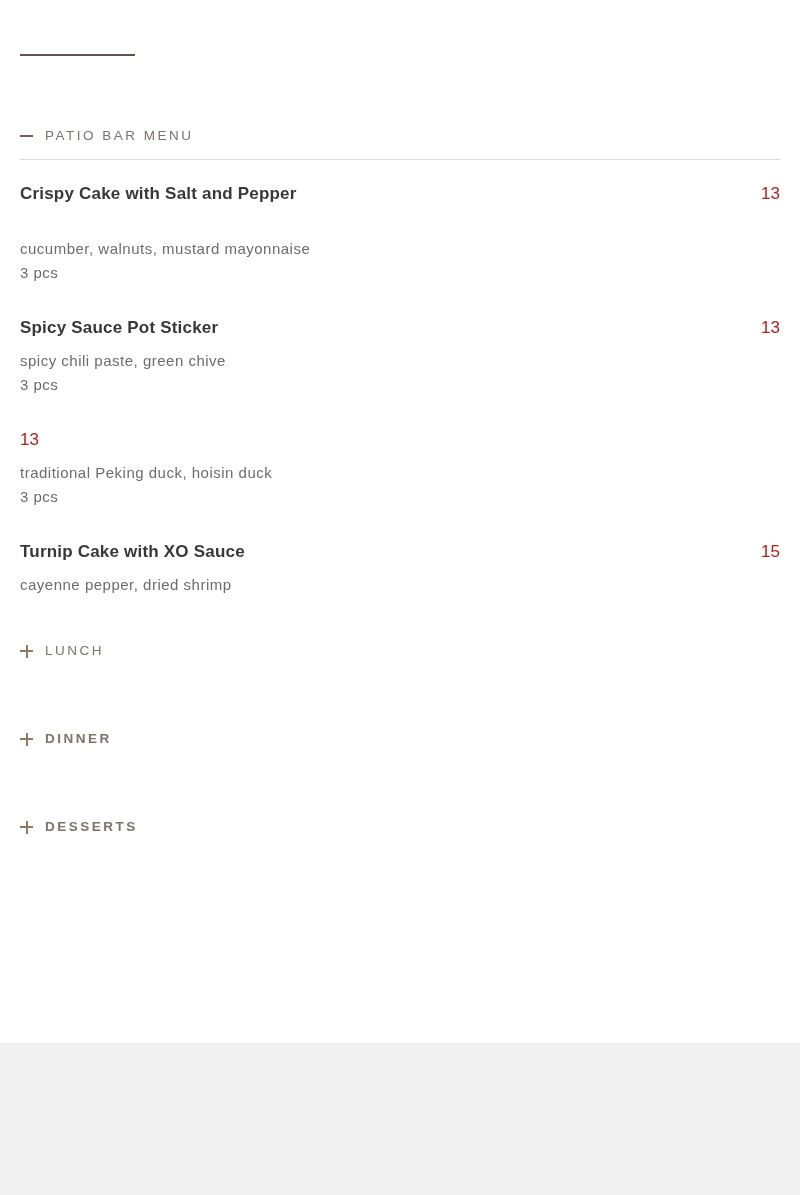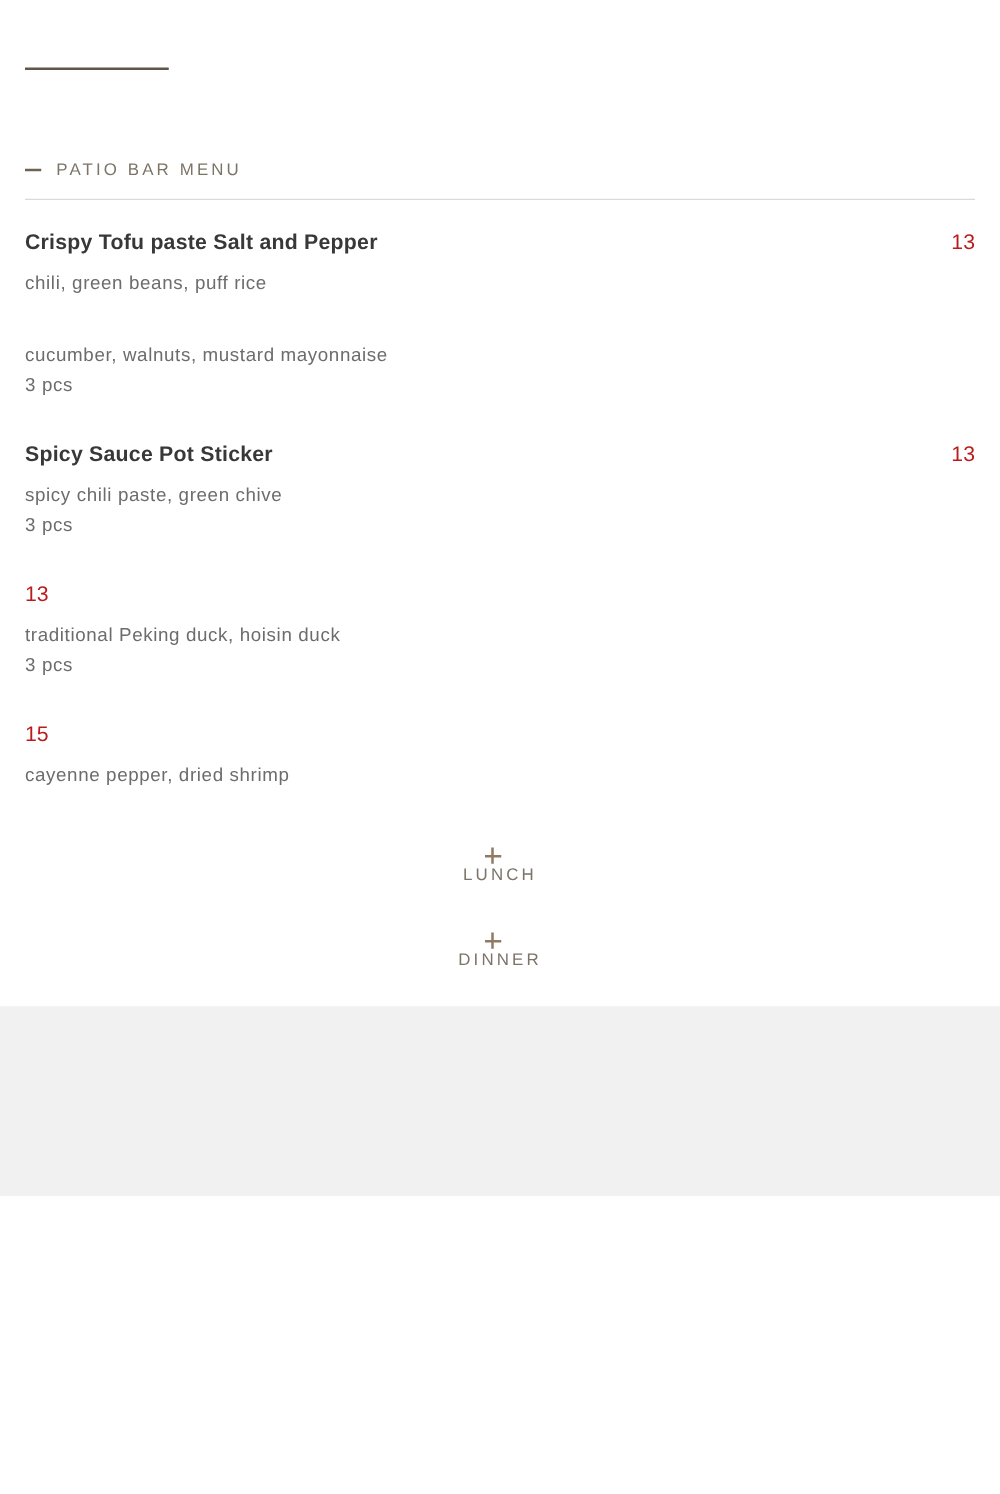--- a/index.html
+++ b/index.html
@@ -1,19 +1,19 @@
 <!DOCTYPE html>
 <html><head>
 <meta charset="utf-8">
 <style>
   * { box-sizing: border-box; }
   html, body { margin: 0; padding: 0; }
   .page {
     width: 800px;
-    height: 957px;
+    height: 1195px;
     background: #ffffff;
     font-family: "Liberation Sans", sans-serif;
     position: relative;
     overflow: hidden;
   }
   .content { padding: 0 20px; }
 
   .top-rule {
     margin-top: 54px;
     width: 115px;
@@ -88,27 +88,26 @@
   .item-desc {
     margin-top: 12px;
     font-size: 15px;
     line-height: 24px;
     color: #6c6c6c;
     letter-spacing: 0.5px;
   }
   .item-desc div { height: 24px; }
 
   .accordion-group { margin-top: 45px; }
-  .accordion-row + .accordion-row { margin-top: 50px; }
+  .accordion-row + .accordion-row { margin-top: 70px; font-weight: bold; }
   .accordion-row {
     display: flex;
     align-items: center;
     height: 18px;
     cursor: pointer;
-    flex-direction: column;
   }
 
   .page-footer {
     position: absolute;
     left: 0;
     bottom: 0;
     width: 800px;
     height: 152px;
     background: #f1f1f1;
   }
@@ -124,25 +123,22 @@
     <div class="section-toggle">
       <span class="minus-icon"></span>
       <span class="toggle-label">PATIO BAR MENU</span>
     </div>
     <hr class="rule-full">
 
     <div class="menu-items">
 
       <div class="menu-item">
         <div class="item-head">
-          <span class="item-name">Crispy Tofu paste Salt and Pepper</span>
+          <span class="item-name">Crispy Cake with Salt and Pepper</span>
           <span class="item-price">13</span>
-        </div>
-        <div class="item-desc">
-          <div>chili, green beans, puff rice</div>
         </div>
       </div>
 
       <div class="menu-item">
         <div class="item-desc">
           <div>cucumber, walnuts, mustard mayonnaise</div>
           <div>3 pcs</div>
         </div>
       </div>
 
@@ -162,20 +158,21 @@
           <span class="item-price">13</span>
         </div>
         <div class="item-desc">
           <div>traditional Peking duck, hoisin duck</div>
           <div>3 pcs</div>
         </div>
       </div>
 
       <div class="menu-item">
         <div class="item-head">
+          <span class="item-name">Turnip Cake with XO Sauce</span>
           <span class="item-price">15</span>
         </div>
         <div class="item-desc">
           <div>cayenne pepper, dried shrimp</div>
         </div>
       </div>
 
     </div>
 
     <div class="accordion-group">

